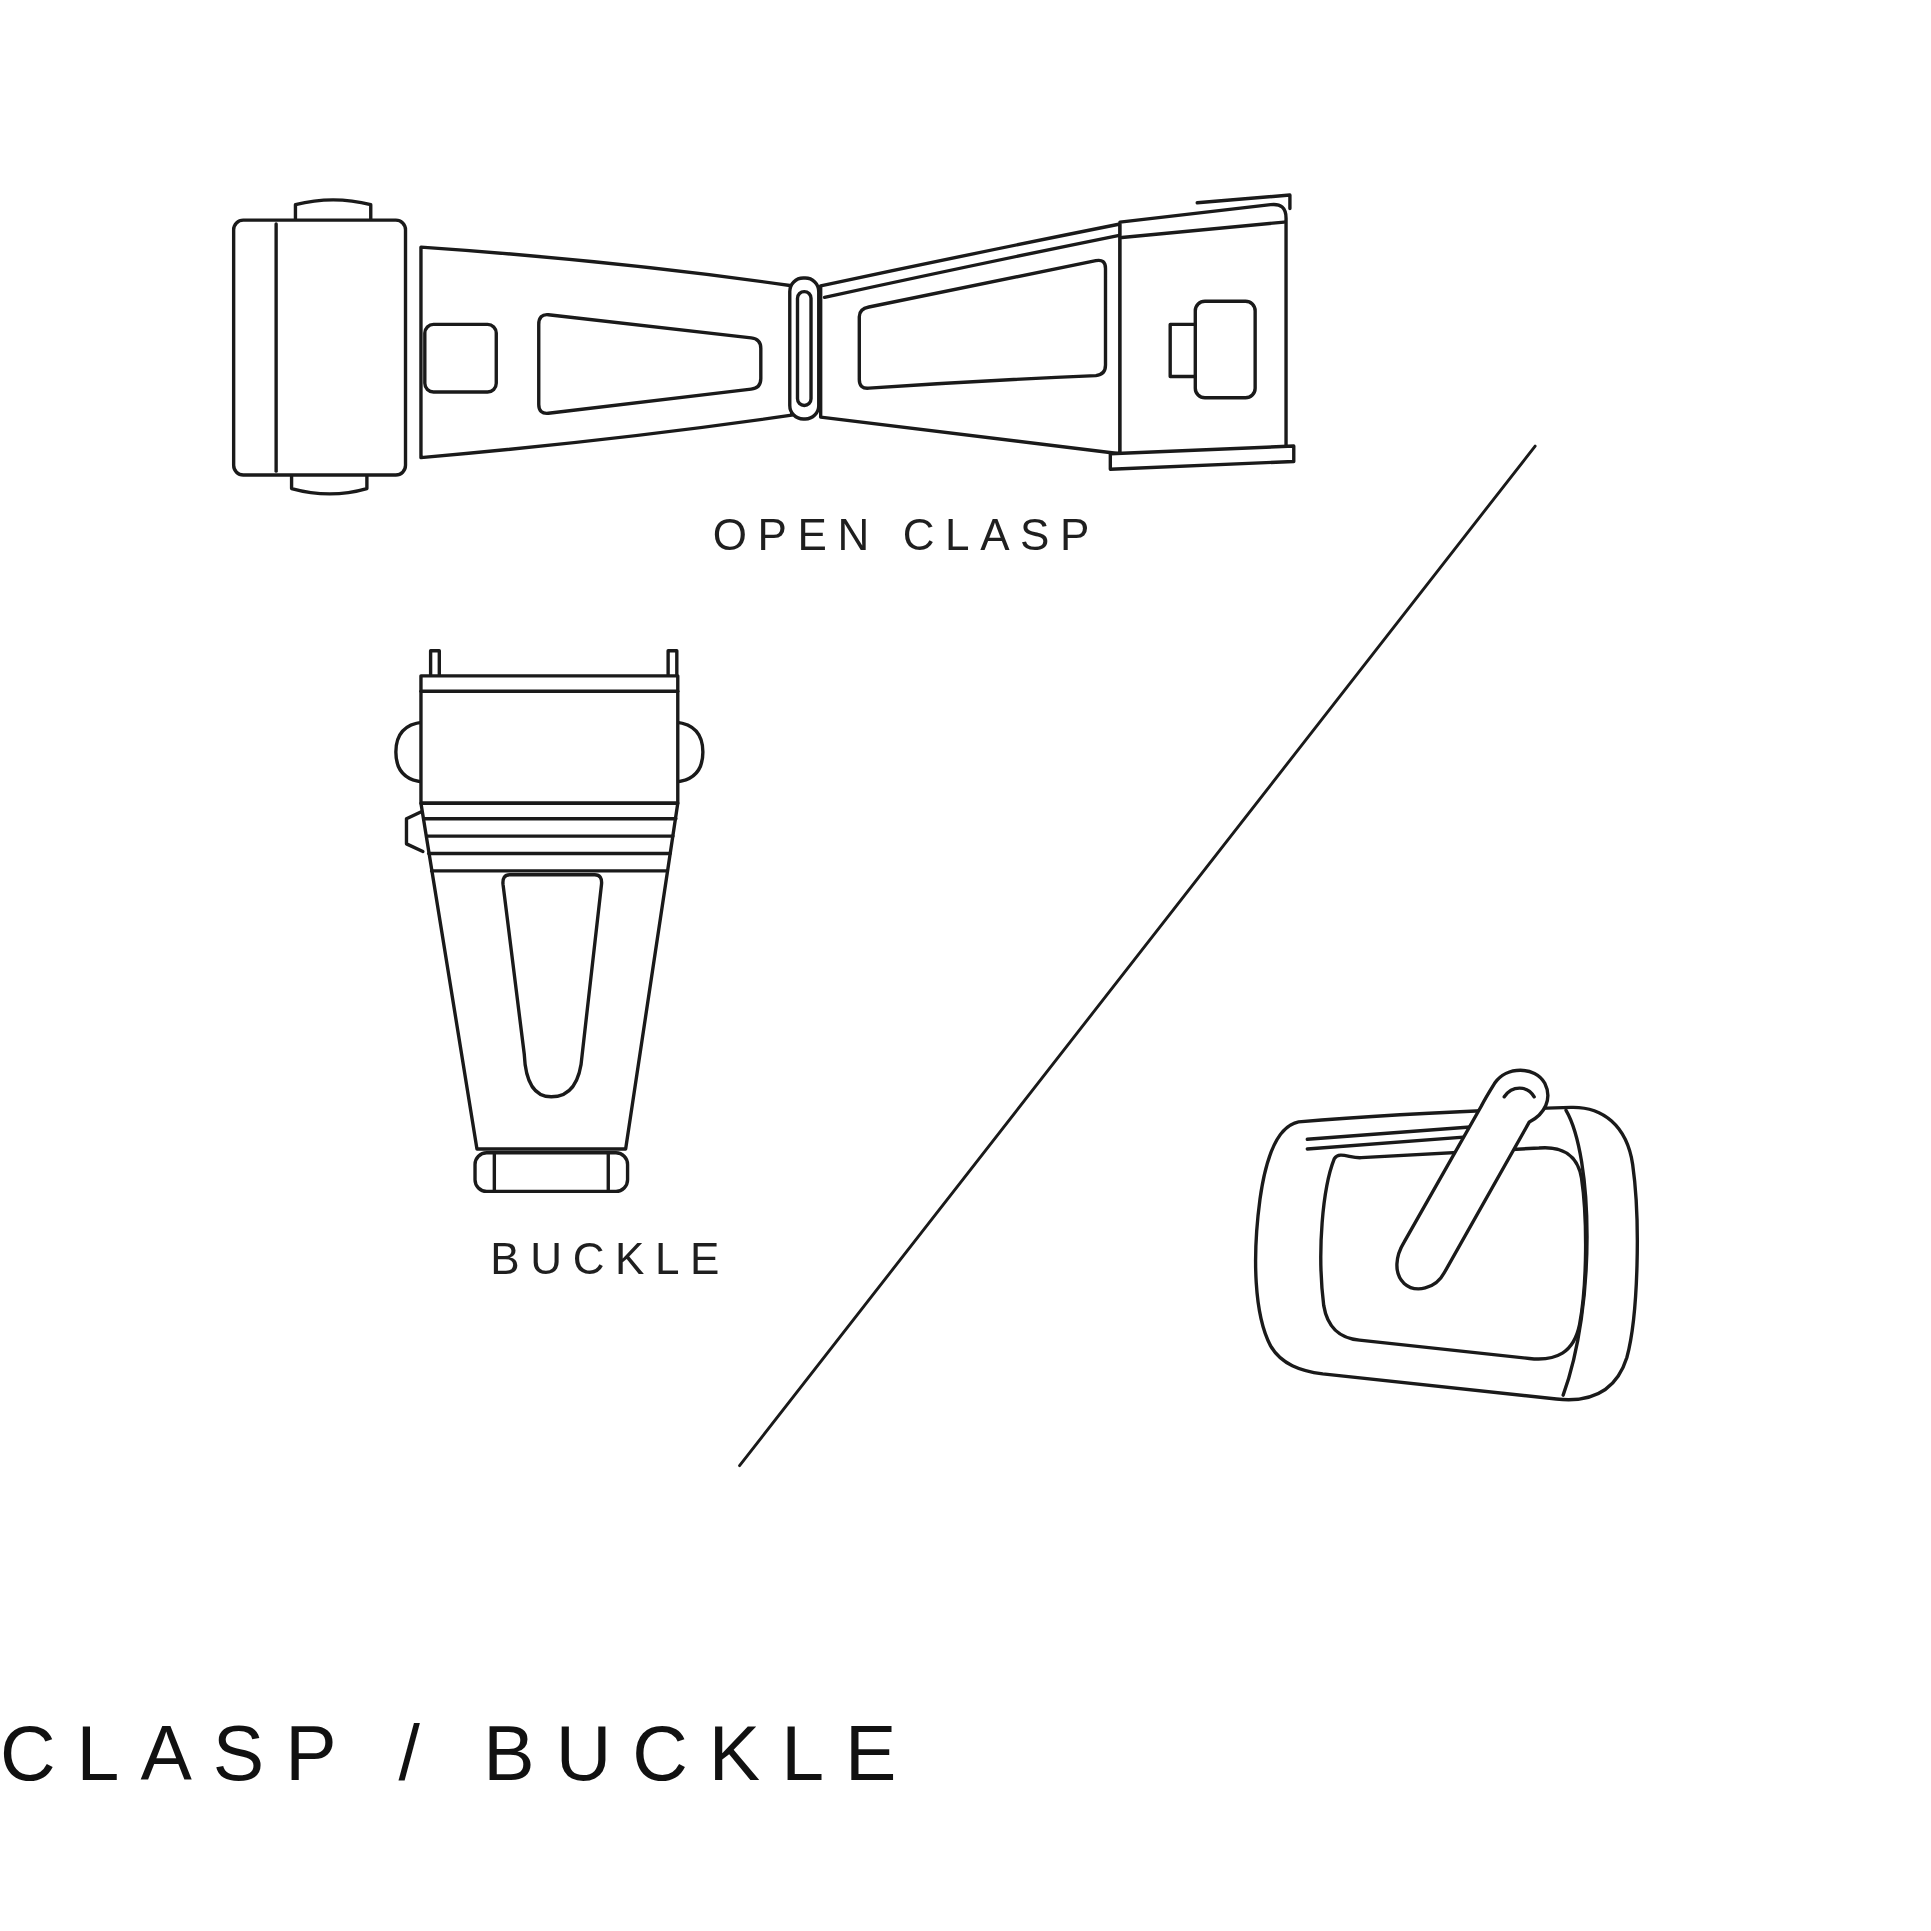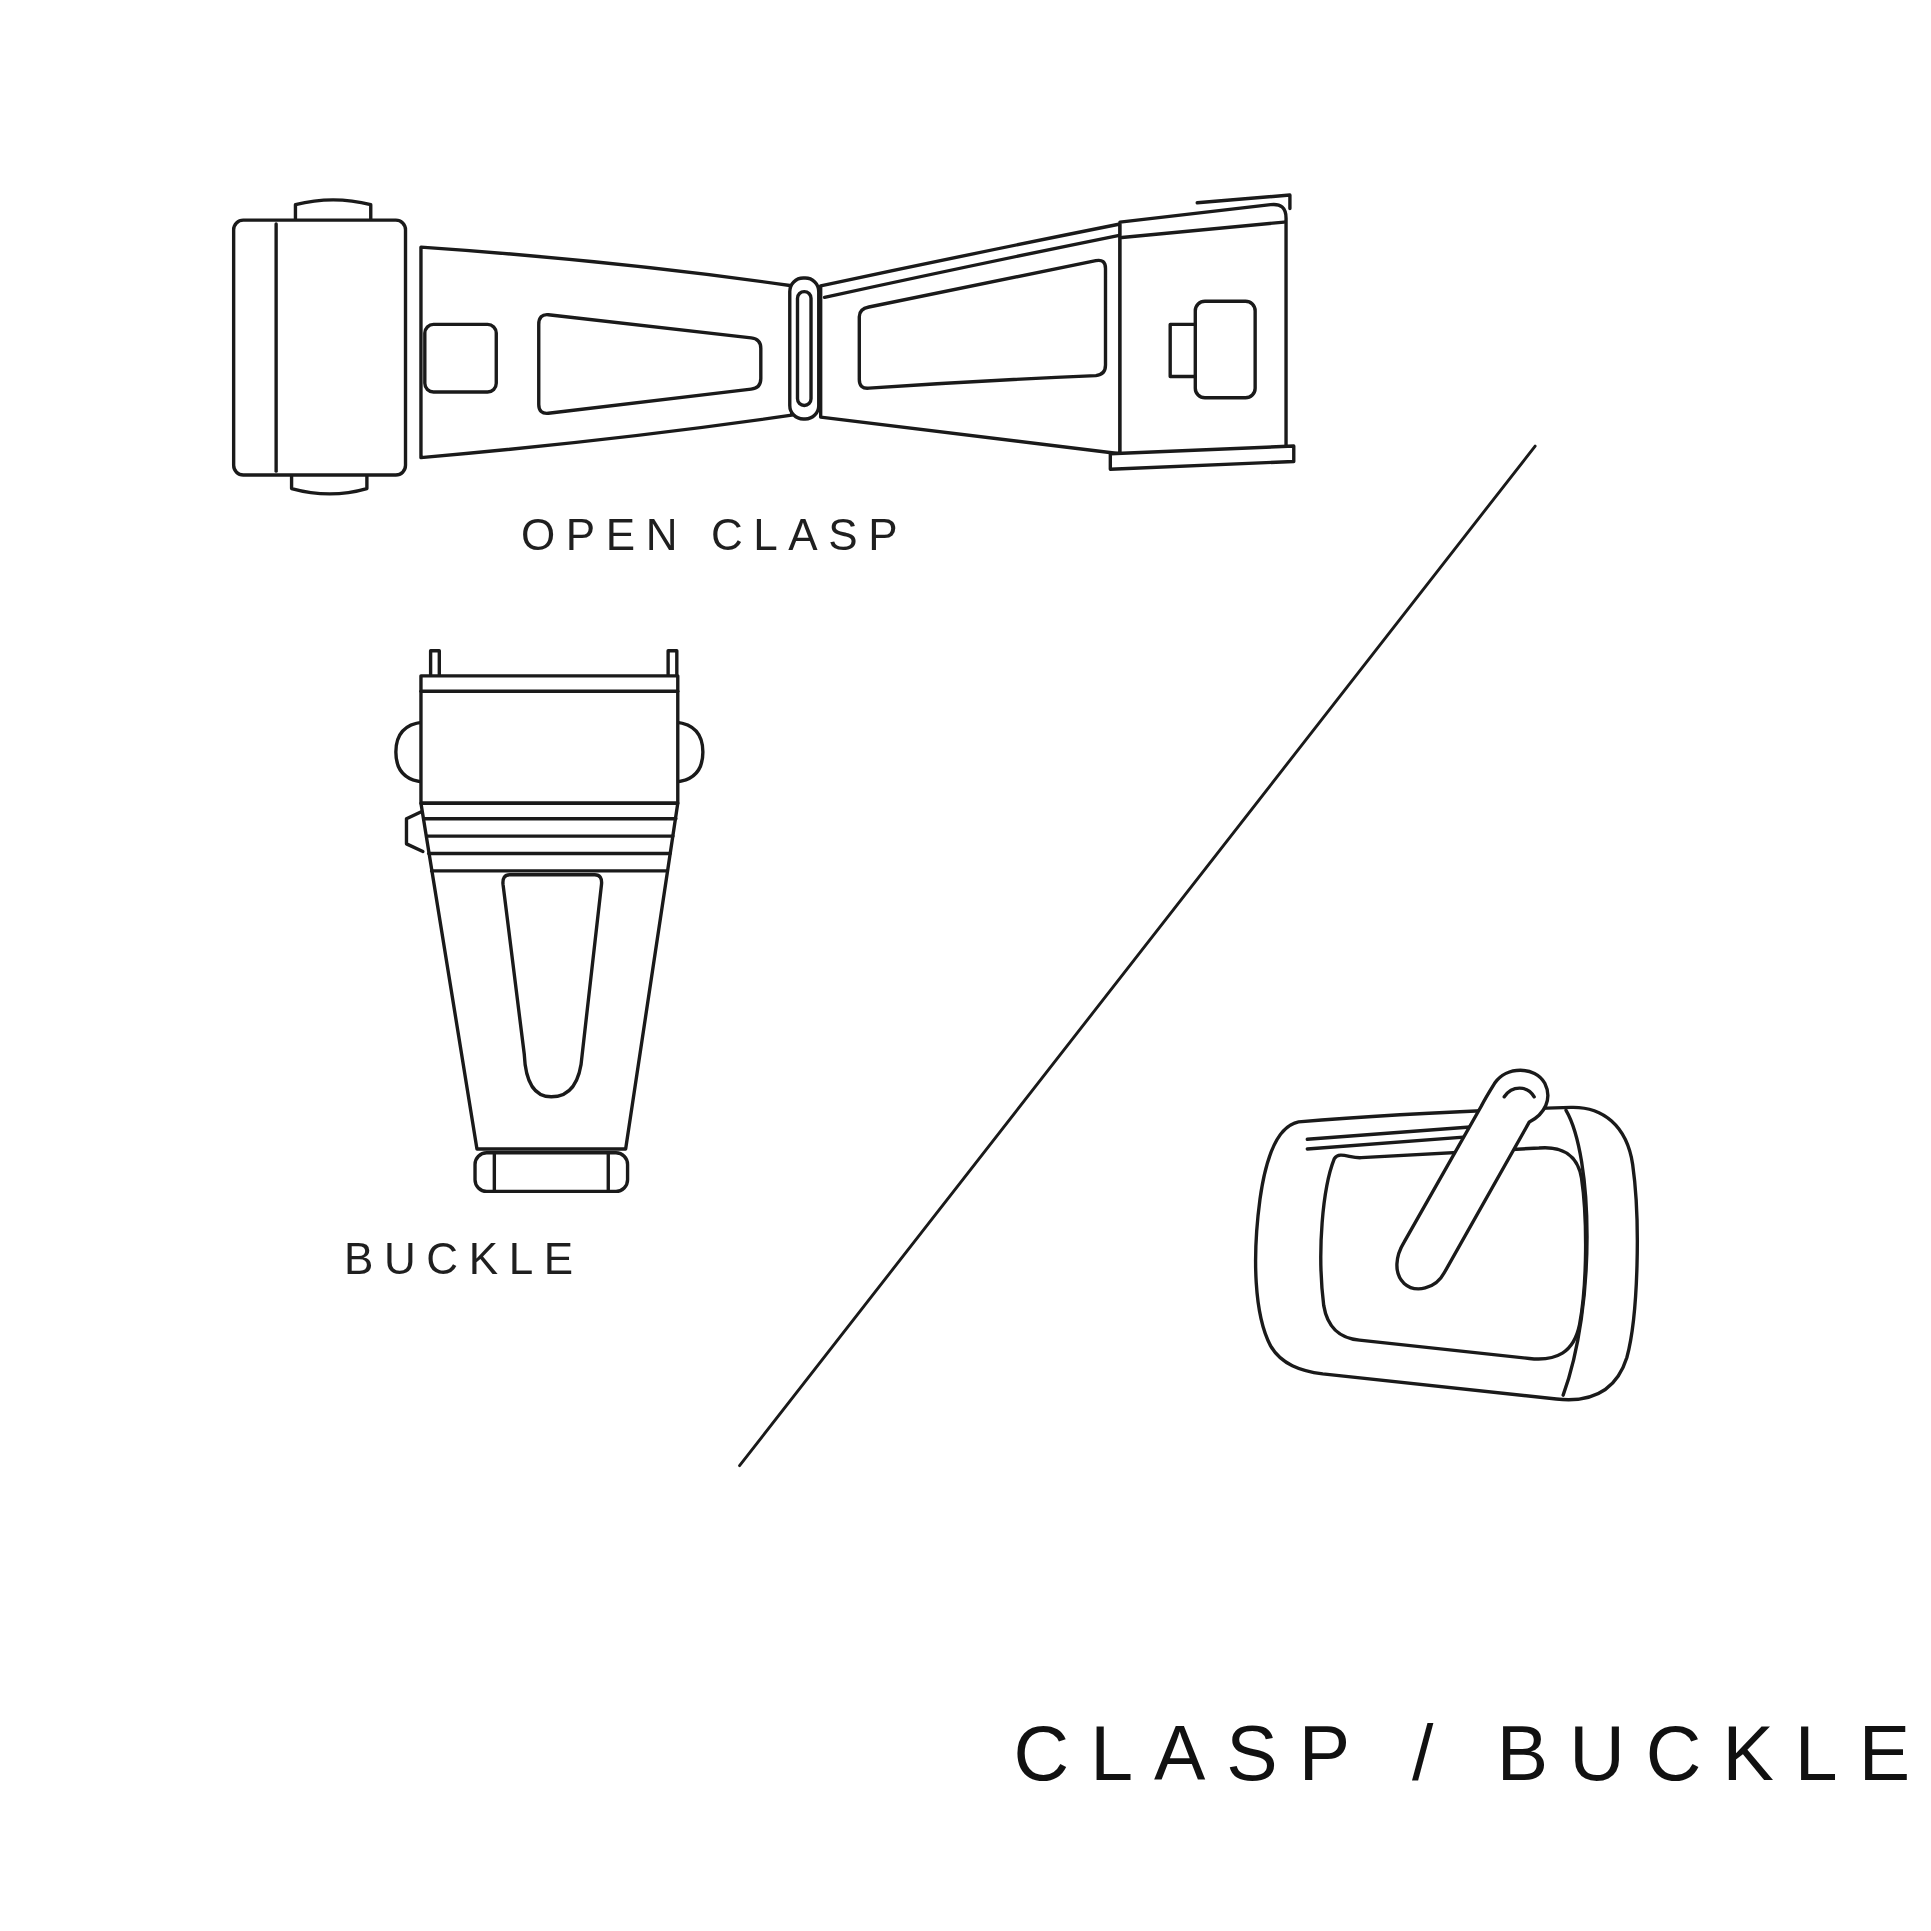--- a/index.html
+++ b/index.html
@@ -18,42 +18,42 @@
   }
   .diagram-svg {
     position: absolute;
     left: 0;
     top: 0;
     width: 1931px;
     height: 1931px;
   }
   .caption {
     position: absolute;
-    text-align: left;
+    text-align: right;
     font-size: 44px;
     font-weight: 400;
     letter-spacing: 10.6px;
     color: #1f1f1f;
   }
   .caption.open-clasp-label {
     left: 521px;
     top: 510px;
     width: 579px;
   }
   .caption.closed-label {
     left: 344px;
     top: 1234px;
     width: 386px;
   }
   .main-title {
     position: absolute;
     left: 0;
     top: 1709px;
     width: 1931px;
-    text-align: right;
+    text-align: left;
     font-size: 77px;
     font-weight: 500;
     letter-spacing: 21px;
     color: #111111;
   }
 </style>
 </head>
 <body>
 
 <div class="page">

